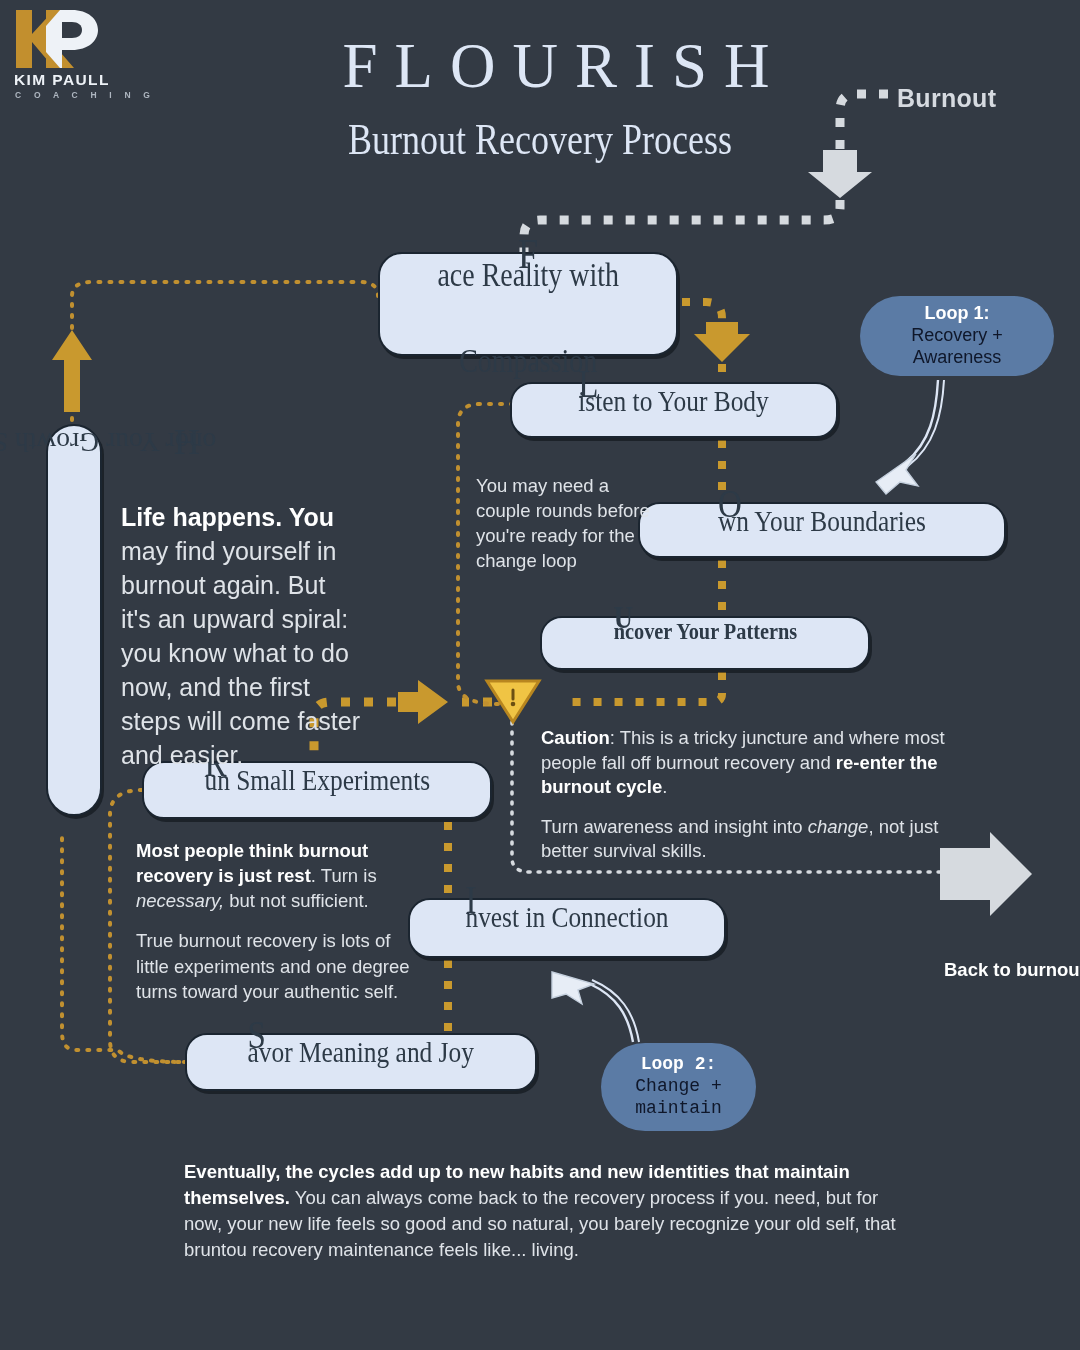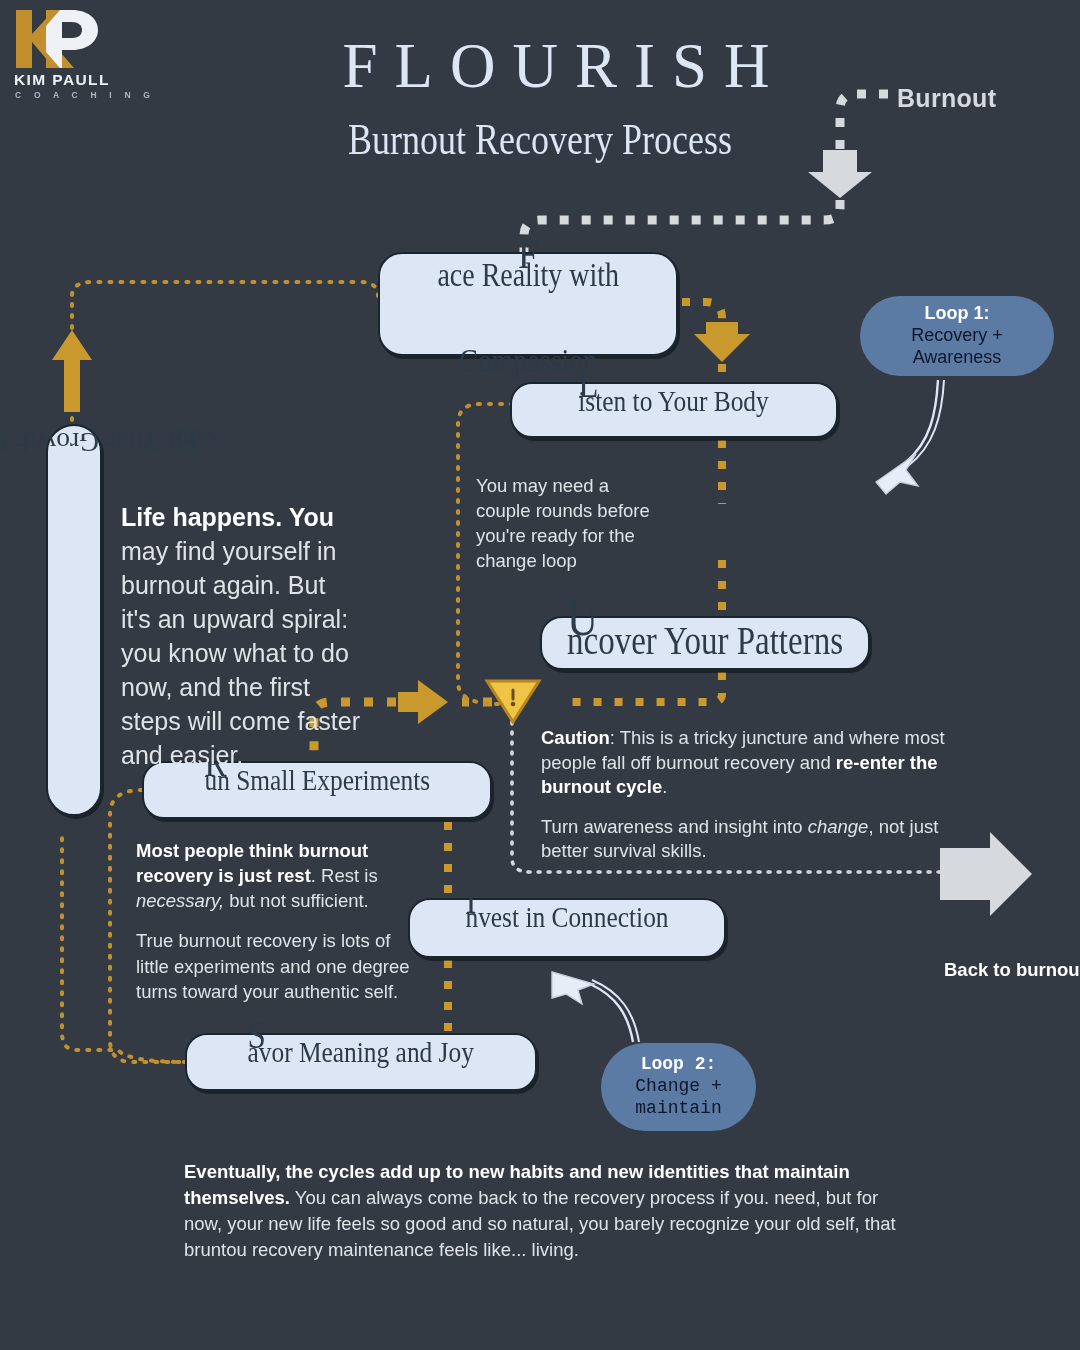--- a/index.html
+++ b/index.html
@@ -40,21 +40,21 @@
         font-family:"Liberation Serif",serif;color:#2d3a47;
         box-shadow:2px 3px 0 rgba(10,14,20,.55);}
   .step span{display:block;transform:scaleX(.92);transform-origin:50% 50%;
              white-space:nowrap;}
   .step .cap{font-size:1.30em;line-height:0;}
 
   .s-face     {left:378px;top:252px;width:300px;height:104px;font-size:33px;border-radius:24px;}
   .s-face .two{line-height:1.30;text-align:center;}
   .s-listen   {left:510px;top:382px;width:328px;height:56px;font-size:30px;}
   .s-own      {left:638px;top:502px;width:368px;height:56px;font-size:30px;}
-  .s-uncover  {left:540px;top:616px;width:330px;height:54px;font-size:39px;}
+  .s-uncover  {left:540px;top:616px;width:330px;height:54px;font-size:24px;font-weight:bold;}
   .s-run      {left:142px;top:761px;width:350px;height:58px;font-size:30px;}
   .s-invest   {left:408px;top:898px;width:318px;height:60px;font-size:30px;}
   .s-savor    {left:185px;top:1033px;width:352px;height:58px;font-size:30px;}
 
   .s-spiral{left:46px;top:424px;width:56px;height:392px;border-radius:30px;
             font-size:29px;}
   .s-spiral span{transform:rotate(-90deg) scaleX(.95);}
 
   
   .loop{position:absolute;background:#5b7ba5;border-radius:48px;
@@ -172,20 +172,26 @@
     </span>
   </div>
 
   <div class="step s-listen">
     <span>
         <span class="cap">L</span>
         <span>isten to Your Body</span>
       </span>
   </div>
 
+  <div class="step s-own">
+    <span>
+        <span class="cap">O</span>
+        <span>wn Your Boundaries</span>
+      </span>
+  </div>
 
   <div class="step s-uncover">
     <span>
         <span class="cap">U</span>
         <span>ncover Your Patterns</span>
       </span>
   </div>
 
   <div class="step s-run">
     <span>
@@ -238,21 +244,21 @@
       <b>Caution</b><span>:  This is a tricky juncture and where most people fall off burnout recovery and </span><b>re-enter the burnout cycle</b><span>.</span>
     </div>
     <div class="gap"></div>
     <div>
       <span>Turn awareness and insight into </span><i>change</i><span>, not just better survival skills.</span>
     </div>
   </div>
 
   <div class="prose p-rest">
     <div>
-      <b>Most people think burnout recovery is just rest</b><span>. Rest is </span><i>necessary,</i><span> but not sufficient.</span>
+      <b>Most people think burnout recovery is just rest</b><span>. Turn is </span><i>necessary,</i><span> but not sufficient.</span>
     </div>
     <div class="gap"></div>
     <div>True burnout recovery is lots of little experiments and one degree turns toward your authentic self.</div>
   </div>
 
   <div class="back-label">Back to burnout</div>
 
   <div class="prose p-foot">
     <b>Eventually, the cycles add up to new habits and new identities that maintain themselves.</b><span>  You can always come back to the recovery process if you. need, but for now, your new life feels so good and so natural, you barely recognize your old self, that bruntou recovery maintenance feels like... living.</span>
   </div>

